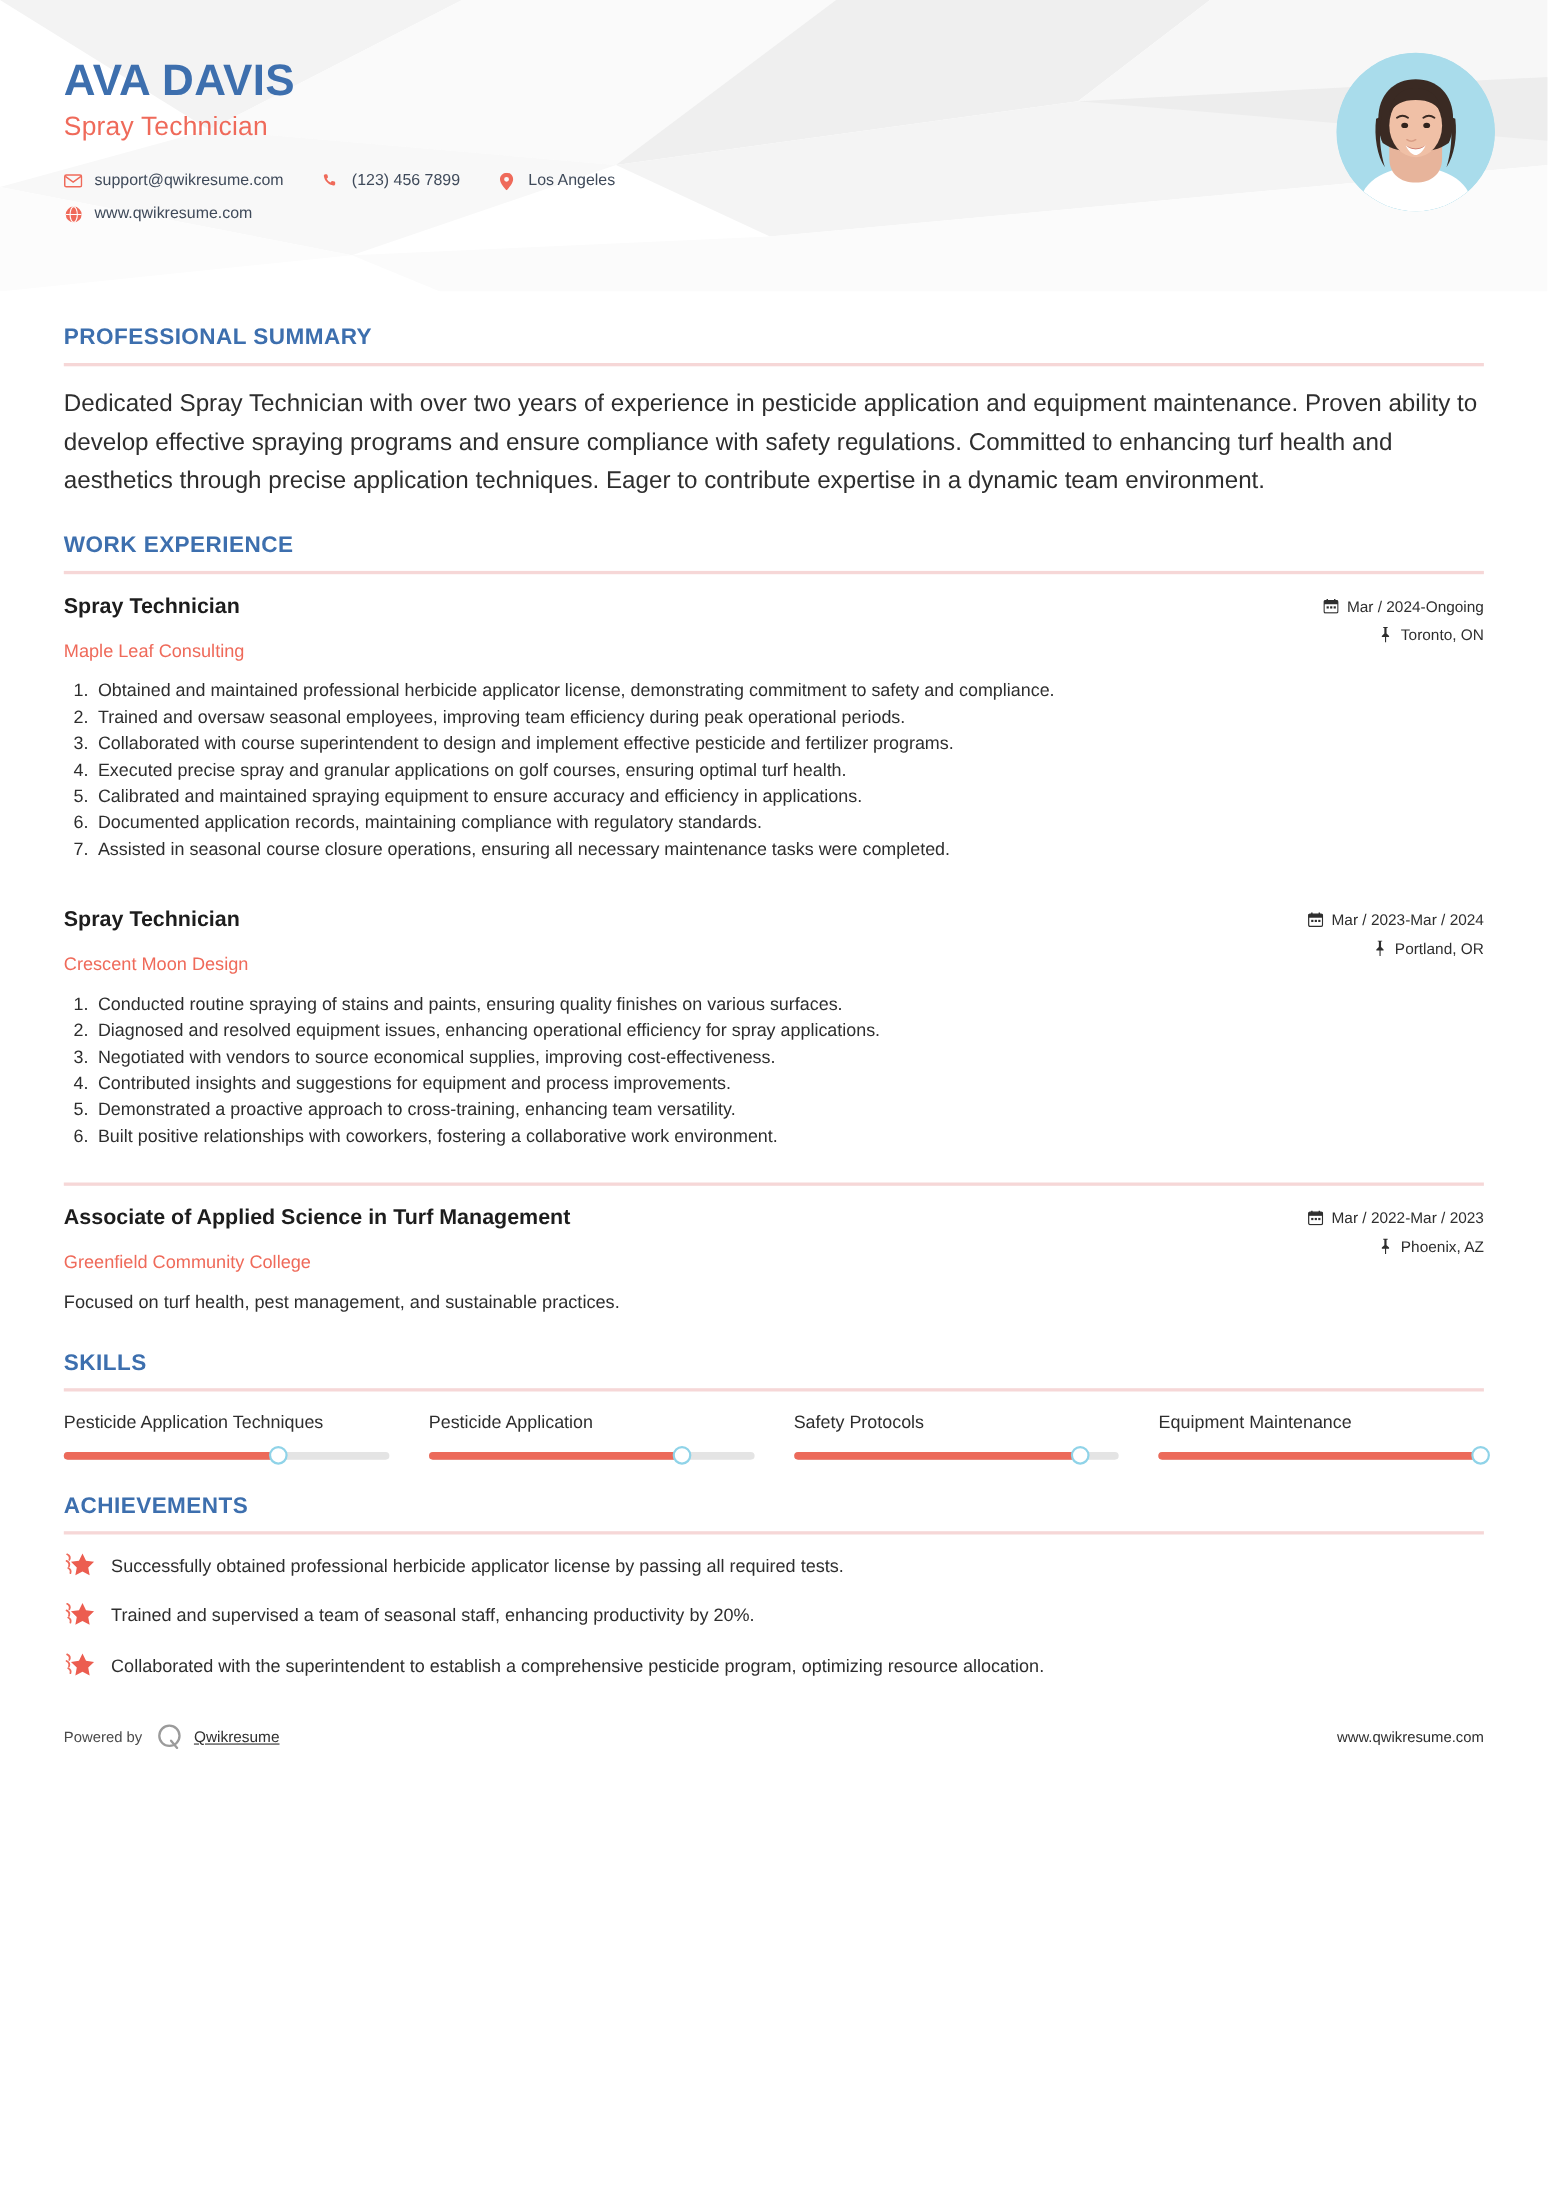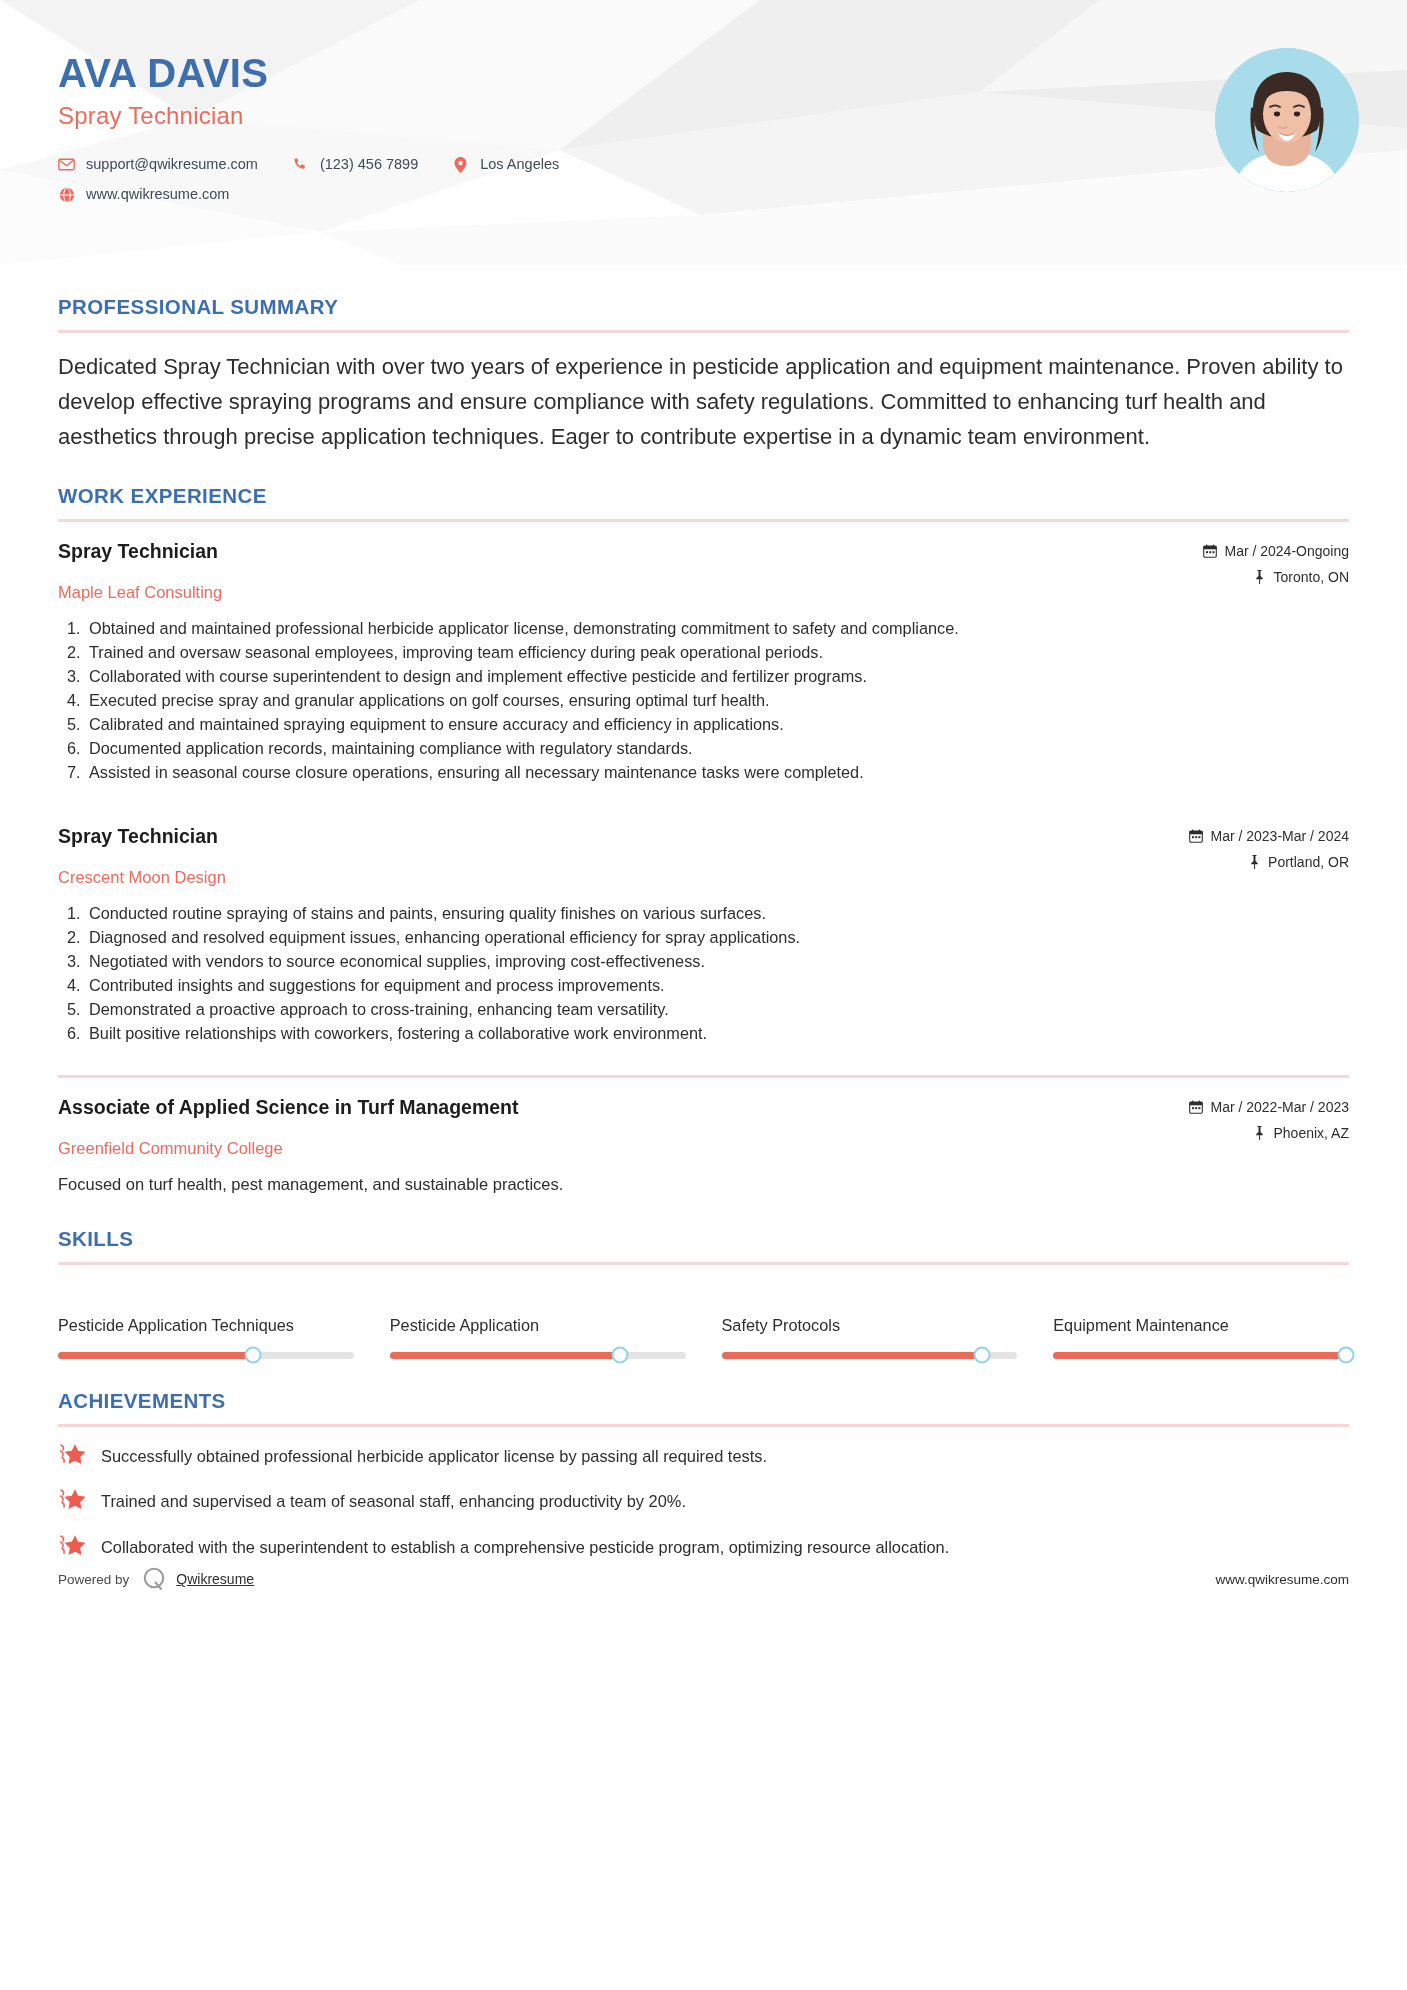--- a/index.html
+++ b/index.html
@@ -179,21 +179,20 @@
   }
 
   
   .skills-grid {
     display: flex;
     margin-top: 2px;
   }
   .skill {
     flex: 1 1 0;
     padding-right: 36px;
-    margin-top: 32px;
   }
   .skill:last-child { padding-right: 0; }
   .skill-name {
     font-size: 16.3px;
     color: #2e2e2e;
     line-height: 1.35;
     min-height: 22px;
   }
   .skill-track {
     position: relative;

